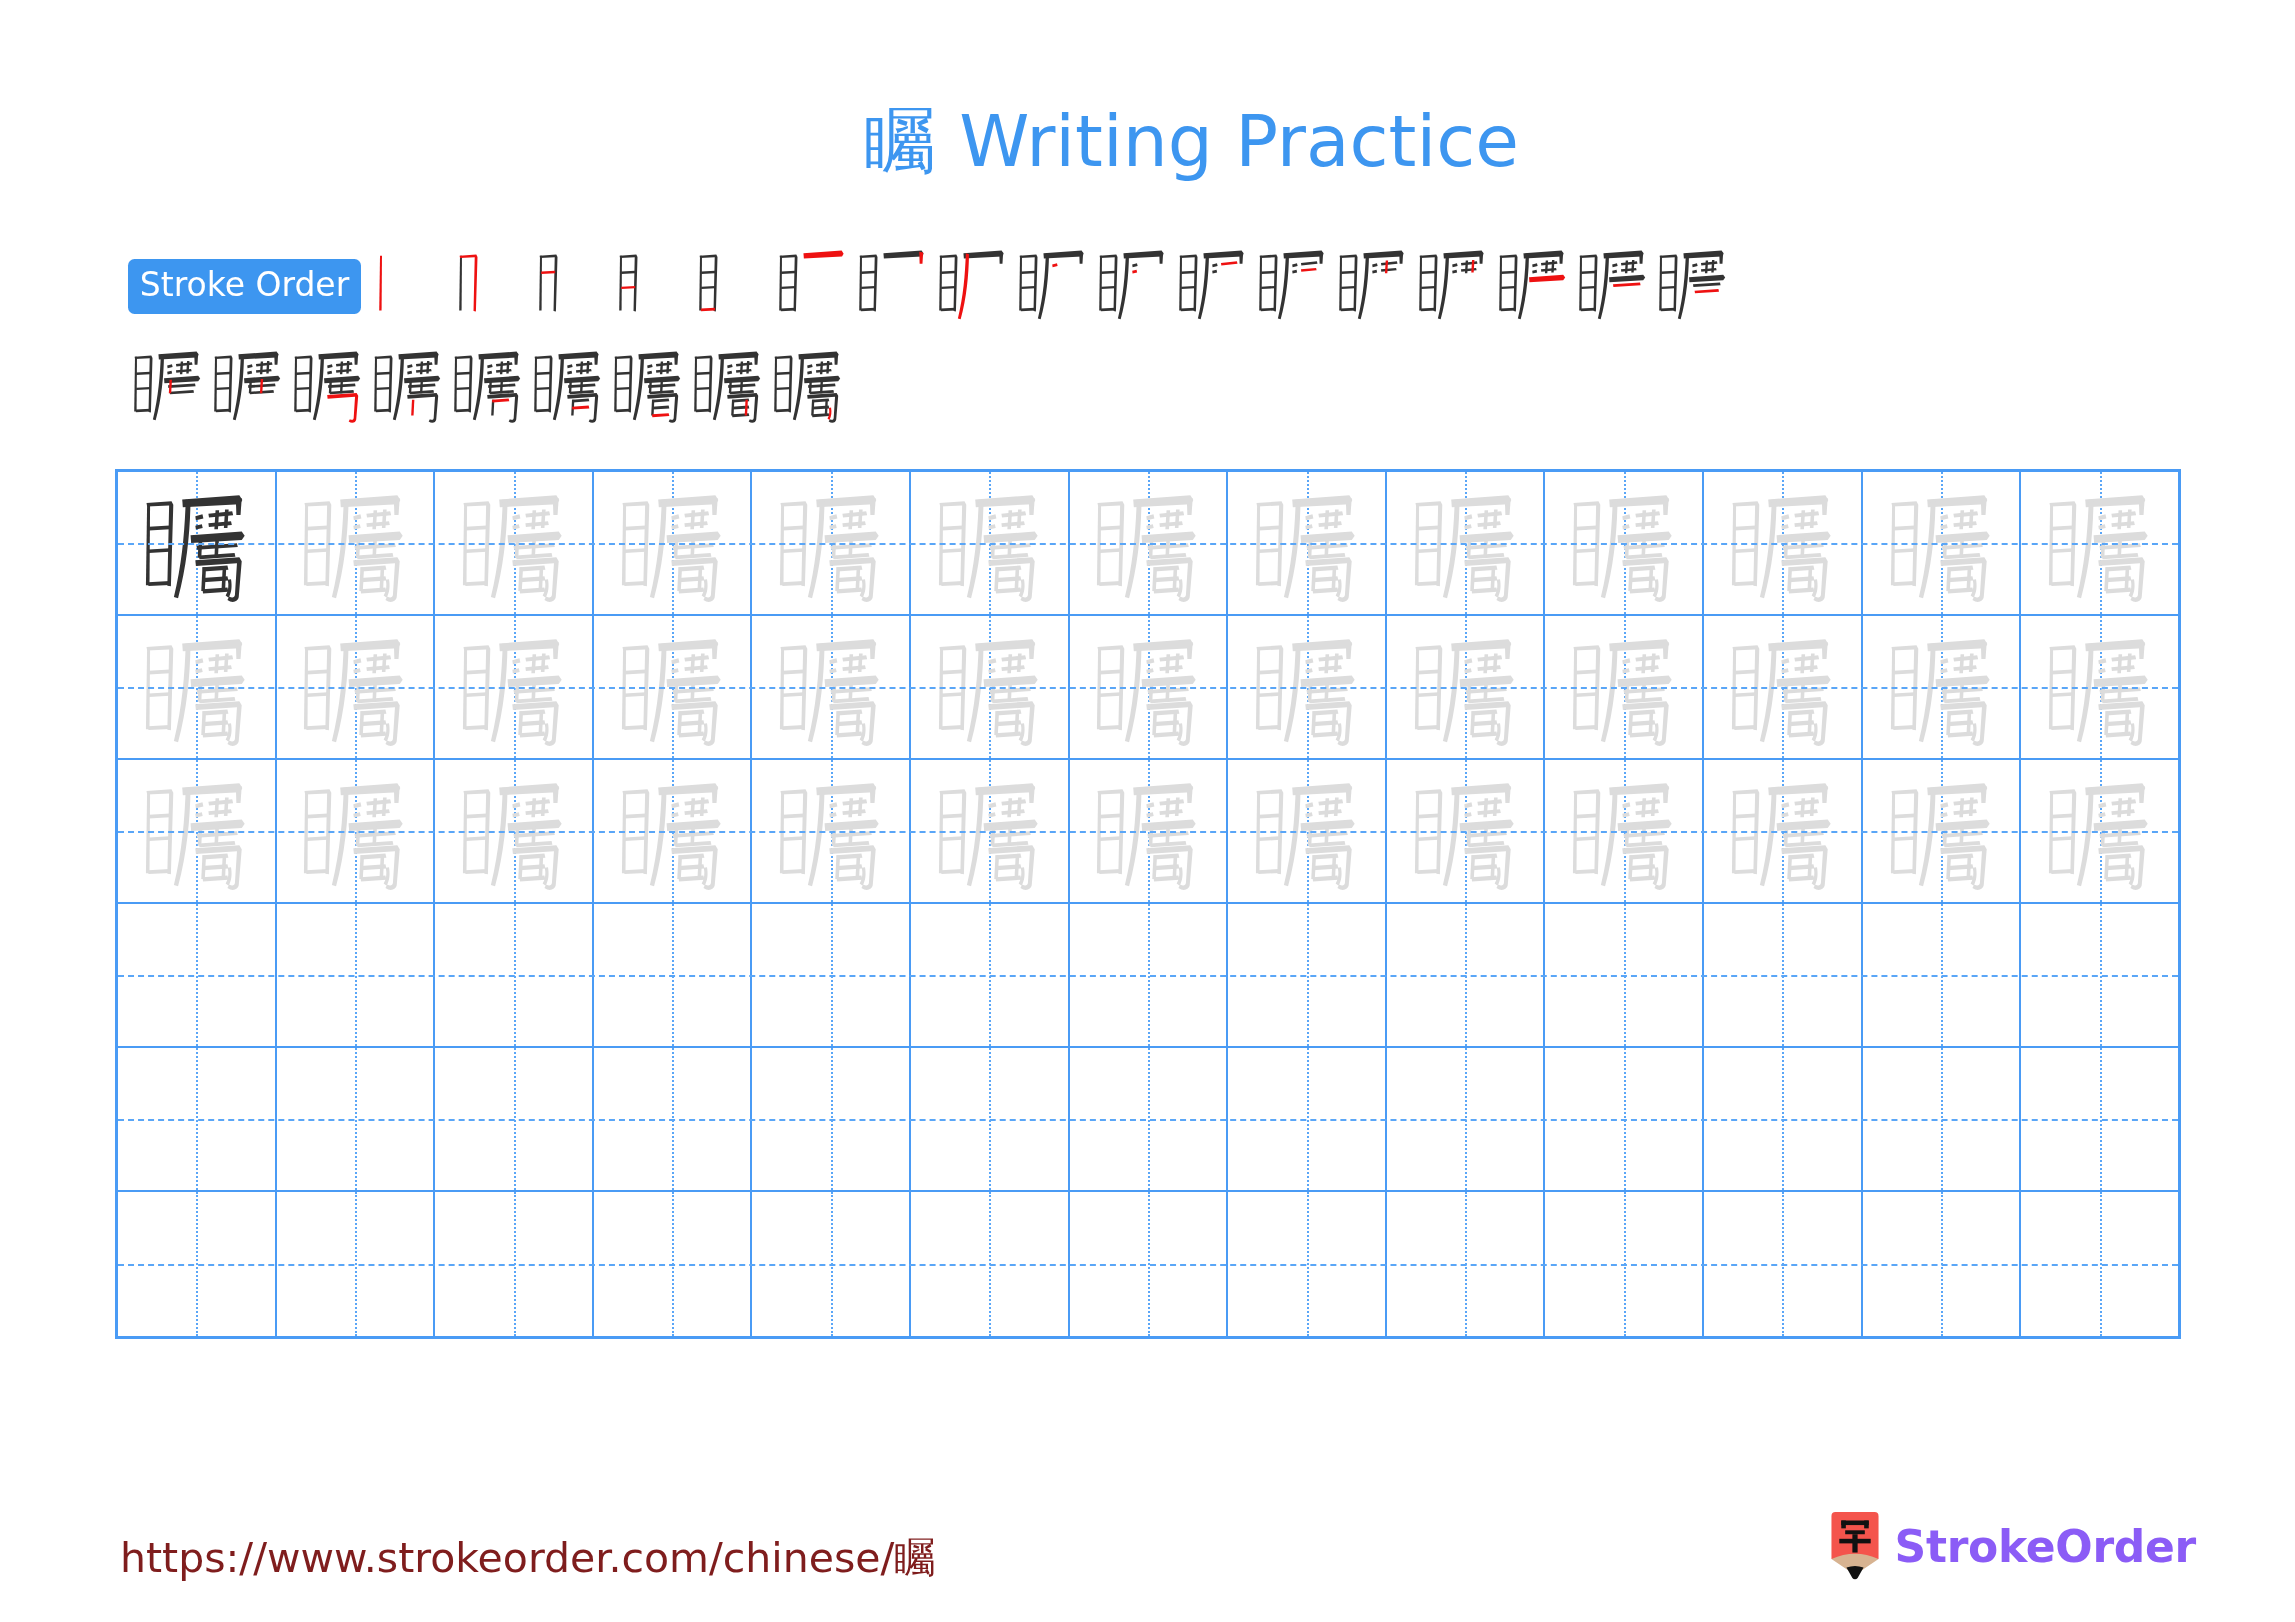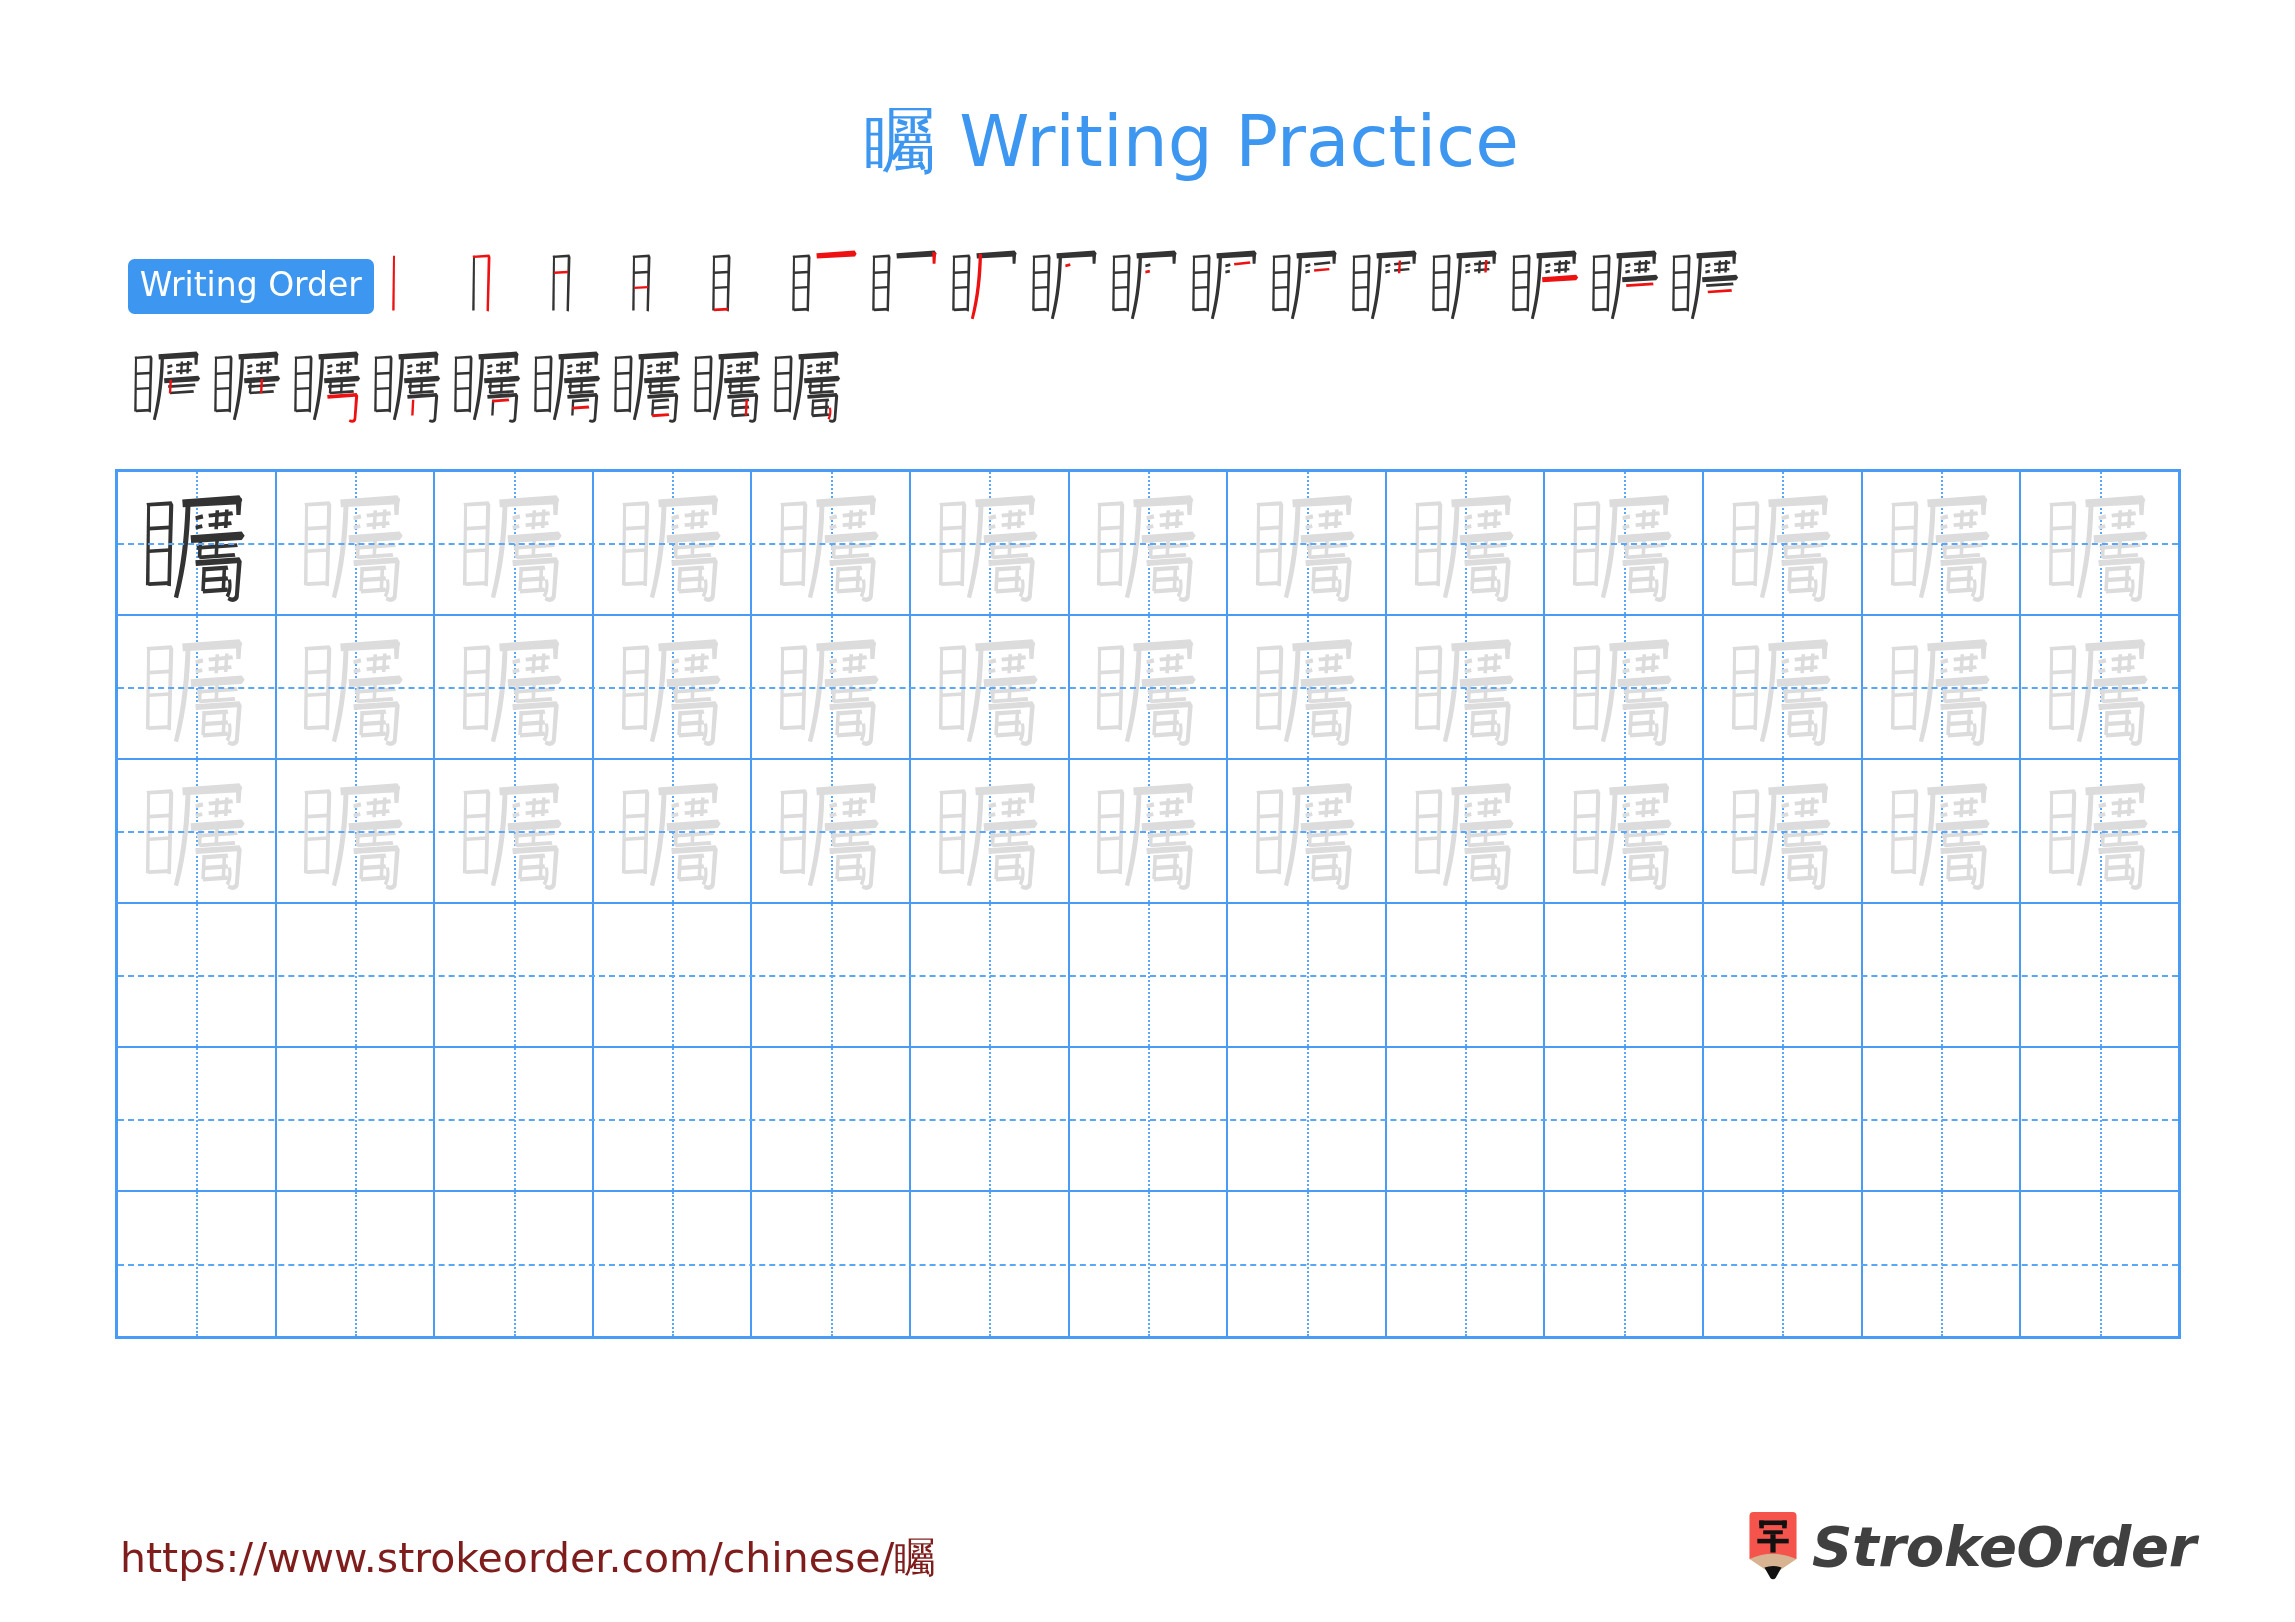--- a/index.html
+++ b/index.html
@@ -164,41 +164,40 @@
     align-items: center;
     gap: 14.4px;
   }
   #brand-mark {
     width: 50px;
     height: 68px;
     position: relative;
     flex: 0 0 auto;
   }
   #brand-name {
-    font-size: 56px;
+    font-size: 44px;
     font-weight: bold;
-    color: #404040;
+    color: #8b5cf6;
     letter-spacing: -0.3px;
     white-space: nowrap;
     font-family: "DejaVu Sans", "Liberation Sans", sans-serif;
-    font-style: italic;
   }
 </style>
 </head>
 <body>
 
 <div id="title">
   <span class="han">矚</span>
   <span>Writing Practice</span>
 </div>
 
 <div id="stroke-order-section">
 
   <div class="so-row row1">
-    <span id="stroke-order-badge">Writing Order</span>
+    <span id="stroke-order-badge">Stroke Order</span>
     <div class="so-steps-1" style="display:flex;">
         <div class="so-step">
           <svg viewBox="0 0 100 122" width="80" height="97">
             <path d="M8.5,16 L7.5,85 L10.5,85 L11,16 Z" fill="#ee1111"></path>
           </svg>
         </div>
         <div class="so-step">
           <svg viewBox="0 0 100 122" width="80" height="97">
             <path d="M8.5,16 L7.5,85 L10.5,85 L11,16 Z" fill="#333333"></path>
             <path d="M8,16 L29,14.5 L30.5,17.5 L28.5,86 L25.5,85.5 L27,18 L8.5,19 Z" fill="#ee1111"></path>

